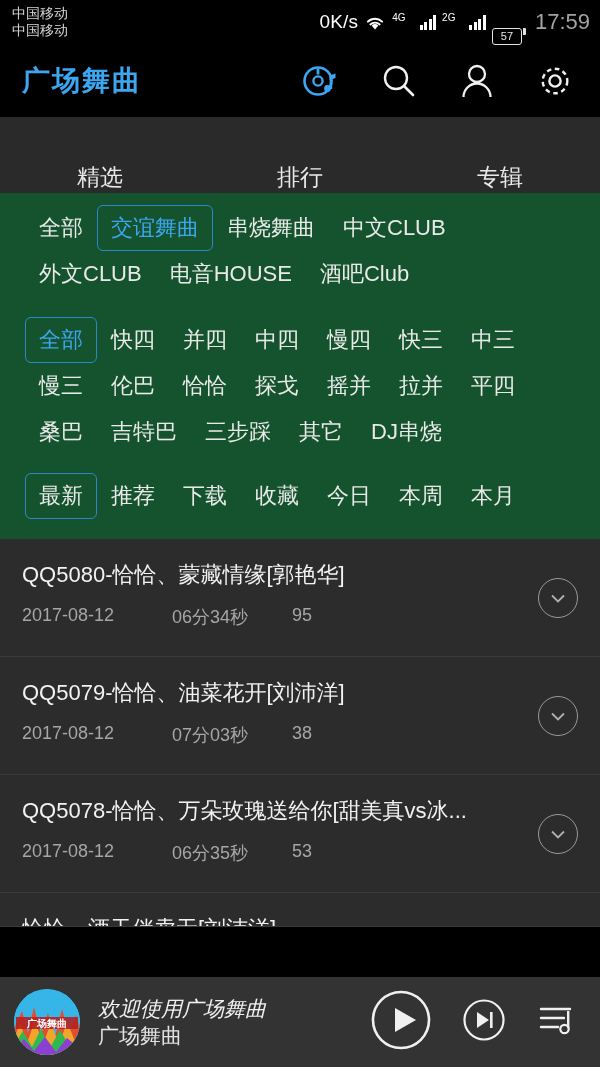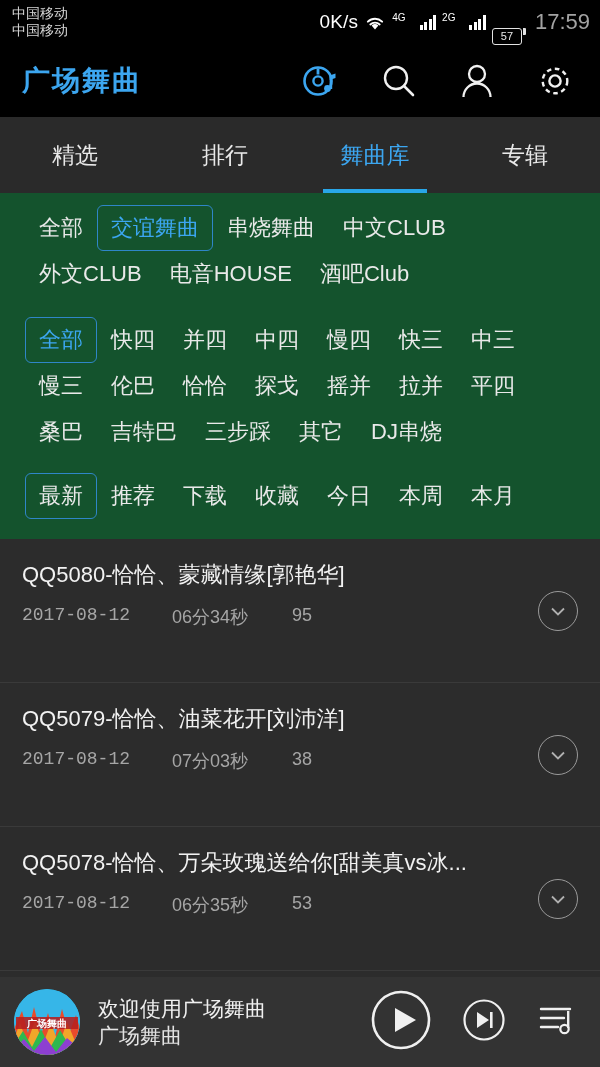--- a/index.html
+++ b/index.html
@@ -44,21 +44,21 @@
   }
   .app-title { color:#3ca6f0; font-size:28px; font-weight:bold; letter-spacing:2px; }
   .appbar-icons { margin-left:auto; display:flex; align-items:center; gap:36px; padding-right:6px; }
   .ic { width:42px; height:42px; display:flex; align-items:center; justify-content:center; }
 
   
   .tabs {
     height:76px; background:#2a2a2a; display:flex; align-items:stretch;
   }
   .tab {
-    flex:1; display:flex; align-items:center; justify-content:center;
+    flex:1; display:flex; align-items:flex-end; justify-content:center;
     position:relative; color:#e9e9e9; font-size:23px;
   }
   .tab.active { color:#3ca6f0; }
   .tab.active:after {
     content:""; position:absolute; bottom:0; left:50%; transform:translateX(-50%);
     width:104px; height:4px; background:#29a7e8;
   }
 
   
   .filters { background:#14532d; padding:12px 0 6px 3px; }
@@ -70,47 +70,47 @@
   }
   .chip.sel { color:#3ca6f0; border-color:#2f86c8; }
   .chip.sel-plain { color:#eaeaea; border-color:#2f86c8; }
   .group { padding-bottom:6px; }
   .group.g2 { padding-top:14px; }
   .group.g3 { padding-top:12px; padding-bottom:14px; }
 
   
   .list { background:#2c2c2c; }
   .row {
-    position:relative; height:144px; padding:22px 22px 0 22px;
+    position:relative; height:118px; padding:22px 22px 0 22px;
     border-bottom:1px solid #3a3a3a;
   }
   .row-title { color:#f2f2f2; font-size:22px; line-height:1.25;
                white-space:nowrap; overflow:hidden; text-overflow:ellipsis;
                padding-right:70px; }
   .row-meta { margin-top:16px; display:flex; color:#a6a6a6; font-size:18px; }
-  .row-meta .d { width:150px;font-family:Liberation Mono, monospace; }
+  .row-meta .d { width:150px; }
   .row-meta .t { width:120px; }
   .expand {
     position:absolute; right:22px; top:50%; transform:translateY(-50%);
     width:40px; height:40px; border:1.6px solid #9a9a9a; border-radius:50%;
     display:flex; align-items:center; justify-content:center;
   }
   .row.clipped { height:34px; overflow:hidden; padding-top:22px; }
 
   
   .player {
     position:absolute; left:0; bottom:0; width:600px; height:90px;
     background:#333; display:flex; align-items:center; padding:0 18px 0 14px;
   }
   .cover { width:66px; height:66px; border-radius:50%; overflow:hidden; position:relative;
            flex:0 0 66px; background:#2bb7e8; }
   .cover svg { display:block; }
   .ptext { margin-left:18px; display:flex; flex-direction:column; justify-content:center;
            line-height:1.3; min-width:0; }
-  .ptext .t1 { color:#f0f0f0; font-size:21px; white-space:nowrap; }
+  .ptext .t1 { color:#f0f0f0; font-size:21px; white-space:nowrap;font-style:italic; }
   .ptext .t2 { color:#e2e2e2; font-size:21px; white-space:nowrap; }
   .pctrls { margin-left:auto; display:flex; align-items:center; gap:30px; padding-right:4px; }
 </style>
 </head>
 <body>
 
 <div id="app">
 
   <div class="statusbar">
     <div class="carriers">
@@ -189,23 +189,20 @@
       </div>
     </div>
   </div>
 
   <div class="tabs">
     <div class="tab">
         <span>精选</span>
       </div>
     <div class="tab">
         <span>排行</span>
-      </div>
-    <div class="tab active">
-        <span>舞曲库</span>
       </div>
     <div class="tab">
         <span>专辑</span>
       </div>
   </div>
 
   <div class="filters">
 
     <div class="group g1">
       <div class="chiprow">

